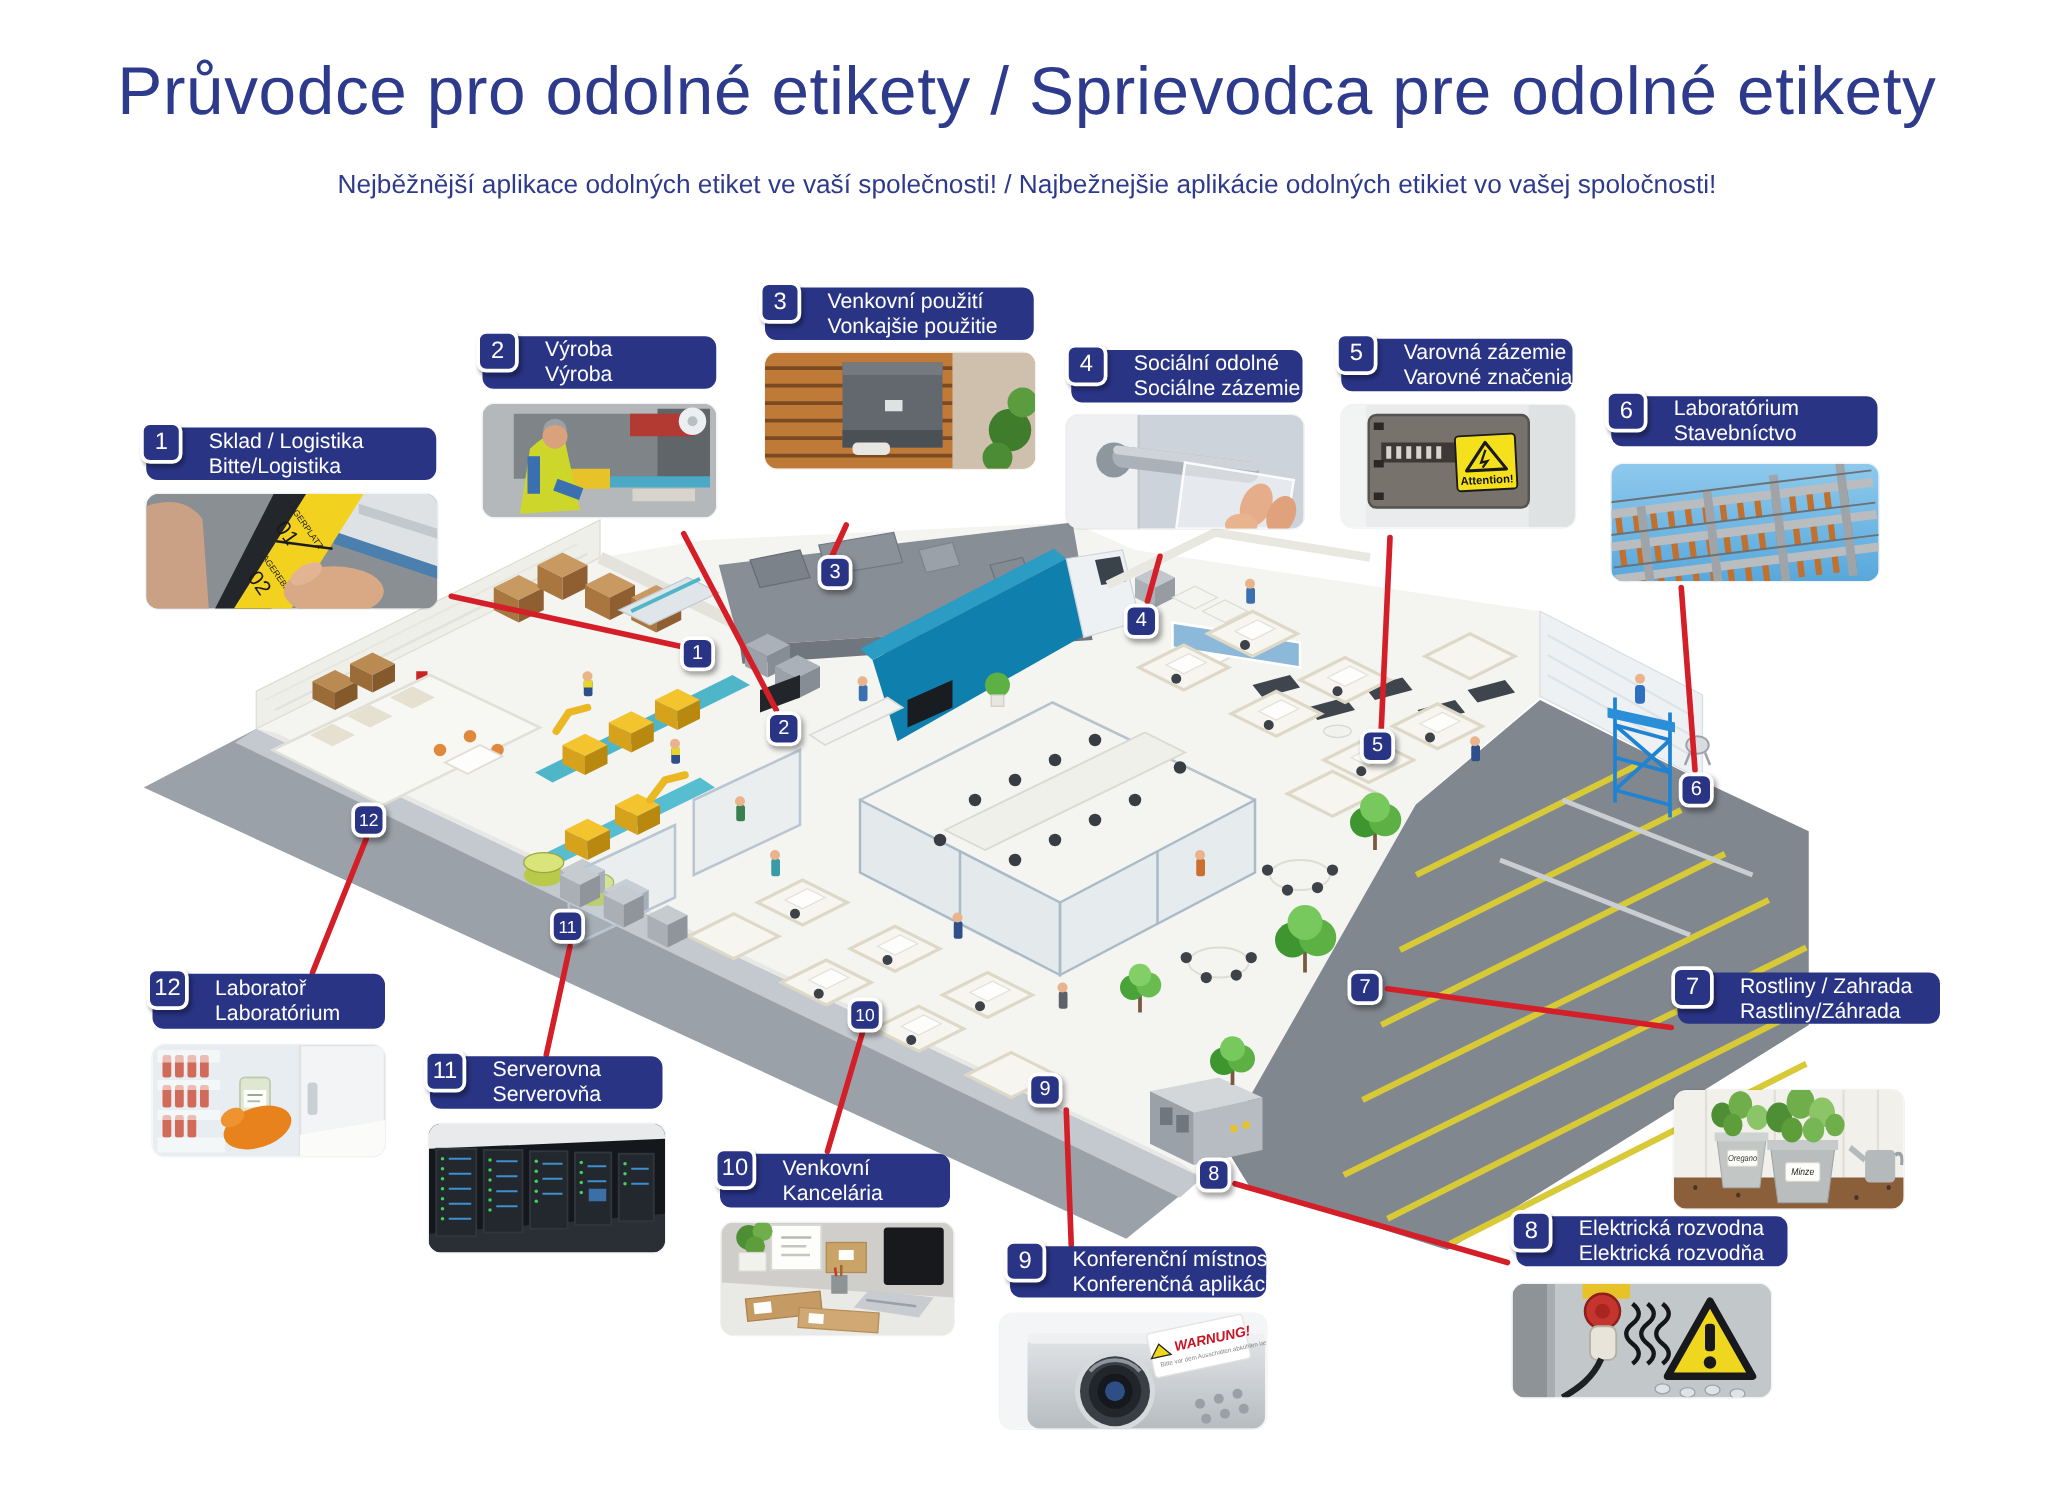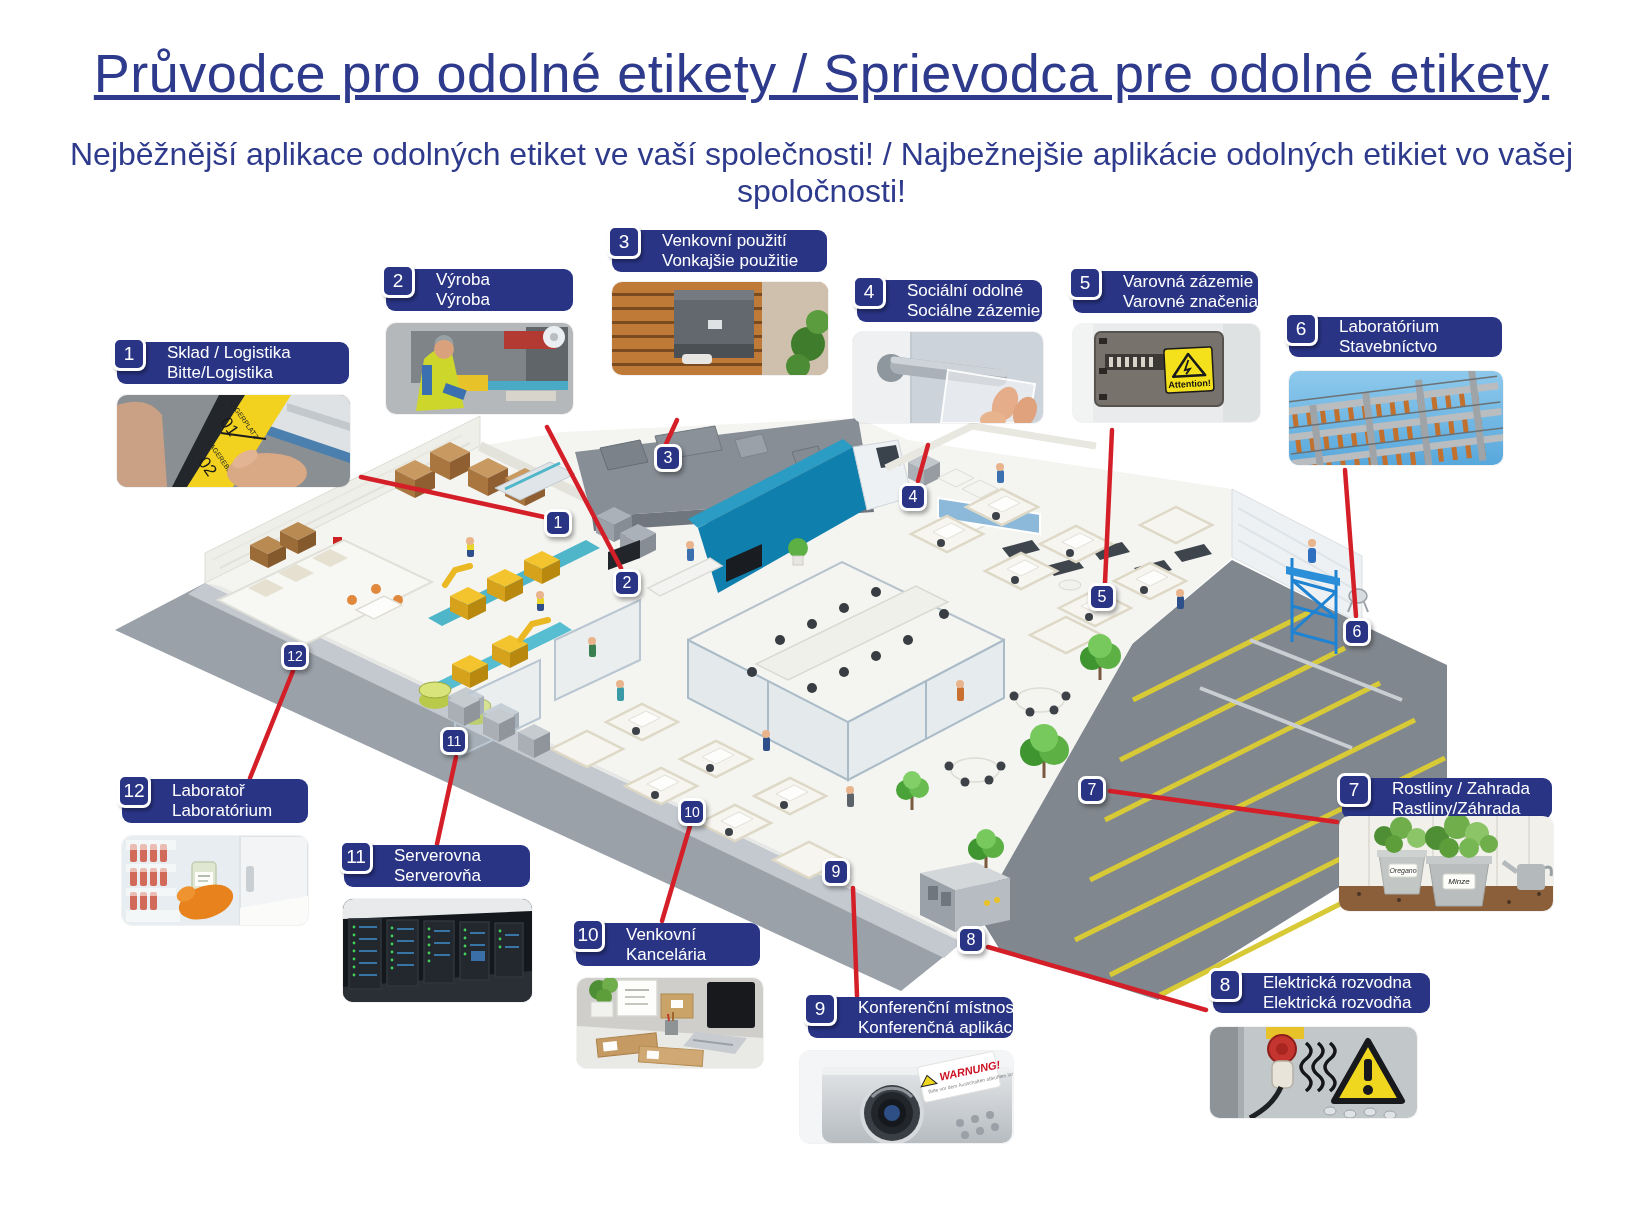--- a/index.html
+++ b/index.html
@@ -1,22 +1,22 @@
 <!DOCTYPE html>
 <html lang="cs"><head>
 <meta charset="utf-8">
 <title>Průvodce pro odolné etikety</title>
 <style>
   html,body{margin:0;padding:0;background:#fff;}
   .canvas{position:relative;width:1643px;height:1206px;background:#fff;overflow:hidden;
           font-family:"Liberation Sans", sans-serif;}
   .title{position:absolute;top:42px;left:0;width:100%;text-align:center;
-         font-size:54px;font-weight:400;color:#2e3a8c;letter-spacing:.5px;text-decoration:underline;}
+         font-size:54px;font-weight:400;color:#2e3a8c;letter-spacing:.5px;}
   .subtitle{position:absolute;top:136px;left:0;width:100%;text-align:center;
-         font-size:32px;font-weight:400;color:#2e3a8c;}
+         font-size:21px;font-weight:400;color:#2e3a8c;}
   .layer{position:absolute;inset:0;}
   .banner{position:absolute;background:#293485;border-radius:9px;color:#fff;
           display:flex;flex-direction:column;justify-content:center;
           padding-left:50px;box-sizing:border-box;font-size:17px;line-height:20px;
           white-space:nowrap;}
   .chip{position:absolute;left:-5px;top:-5px;width:34px;height:34px;box-sizing:border-box;
         background:#293485;border:3px solid #fff;border-radius:8px;color:#fff;
         display:flex;align-items:center;justify-content:center;font-size:19px;
         box-shadow:2px 3px 3px rgba(0,0,0,.3);}
   .photo{position:absolute;border-radius:10px;overflow:hidden;
@@ -688,21 +688,21 @@
         </g>
       </g>
     </svg>
   </div>
 
   <div class="banner" style="left:1342px;top:778px;width:210px;height:41px">
     <div class="chip">7</div>
     <div>Rostliny / Zahrada</div>
     <div>Rastliny/Záhrada</div>
   </div>
-  <div class="photo" style="left:1339px;top:816px;width:214px;height:95px">
+  <div class="photo" style="left:1339px;top:872px;width:184px;height:95px">
     <svg viewBox="0 0 214 95" preserveAspectRatio="none">
       <rect width="214" height="95" fill="#f1f0ea"></rect>
       <g stroke="#e0ded6" stroke-width="2">
         <line x1="30" y1="0" x2="30" y2="95"></line>
           <line x1="62" y1="0" x2="62" y2="95"></line>
           <line x1="94" y1="0" x2="94" y2="95"></line>
           <line x1="126" y1="0" x2="126" y2="95"></line>
           <line x1="158" y1="0" x2="158" y2="95"></line>
           <line x1="190" y1="0" x2="190" y2="95"></line>
       </g>

